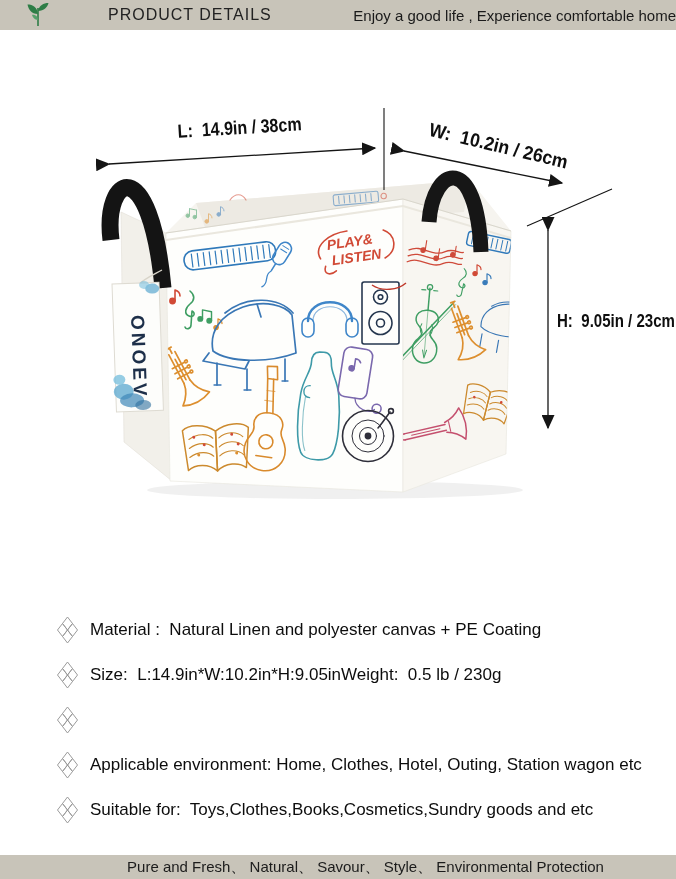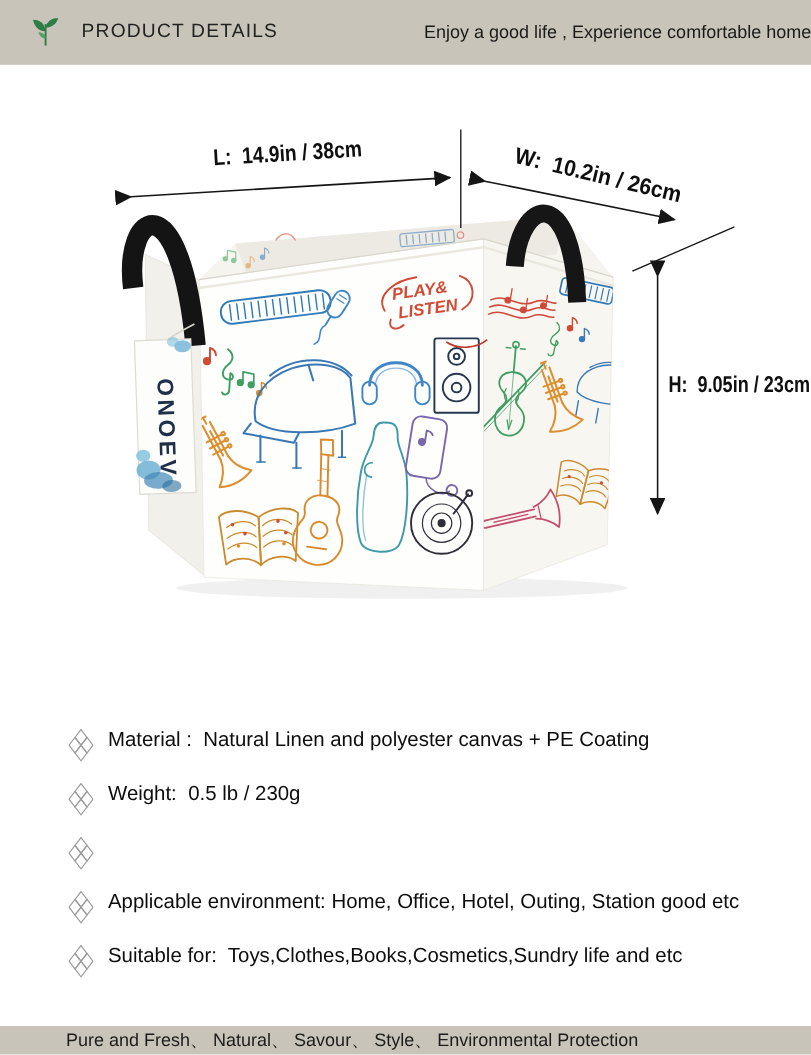--- a/index.html
+++ b/index.html
@@ -1,34 +1,34 @@
 <!DOCTYPE html>
 <html><head>
 <meta charset="utf-8">
 <style>
   html,body{margin:0;padding:0;background:#fff;}
   .page{position:relative;width:676px;height:879px;background:#ffffff;overflow:hidden;
         font-family:"Liberation Sans",sans-serif;color:#111;}
-  .topbar{position:absolute;top:0;left:0;width:676px;height:54px;background:#c8c4b9;
-          display:flex;align-items:center;}
+  .topbar{position:absolute;top:0;left:0;width:676px;height:30px;background:#c8c4b9;
+          display:flex;align-items:center;gap:40px;}
   .leaf-wrap{margin-left:26px;display:flex;align-items:center;}
   .topbar-title{margin-left:18px;font-size:16px;letter-spacing:1px;color:#222;}
   .topbar-tagline{margin-left:auto;font-size:15px;color:#1a1a1a;}
   .figure-svg{position:absolute;top:43px;left:0;}
   .figure-svg text{white-space:pre;}
   .dim-label{font-weight:bold;font-size:19px;fill:#0f0f0f;}
   .print-text{font-weight:bold;font-style:italic;font-size:14px;fill:#d14a36;}
   .brand-text{font-weight:bold;font-size:19px;fill:#1d2f49;letter-spacing:3px;}
   .specs{position:absolute;left:57px;top:607px;width:600px;}
-  .spec-row{display:flex;align-items:flex-start;height:45px;}
+  .spec-row{display:flex;align-items:center;height:45px;}
   .spec-icon{flex:0 0 auto;margin-right:12px;}
   .spec-text{font-size:17px;color:#0d0d0d;white-space:pre;}
   .spec-weight{}
   .bottombar{position:absolute;left:0;bottom:0;width:676px;height:24px;background:#c8c4b9;
-             display:flex;align-items:center;justify-content:flex-start;}
+             display:flex;align-items:center;justify-content:center;}
   .bottombar-text{font-size:15px;color:#1c1c1c;margin-left:55px;white-space:pre;}
 </style>
 </head>
 <body>
 
 <div class="page">
 
   <div class="topbar">
     <span class="leaf-wrap">
       <svg width="24" height="26" viewBox="0 0 24 26">
@@ -331,20 +331,21 @@
     </div>
     <div class="spec-row">
       <svg class="spec-icon" width="21" height="28" viewBox="0 0 21 28">
         <g fill="none" stroke="#9b9b9b" stroke-width="1">
           <path d="M10.5,1 L15.5,7.5 L10.5,14 L5.5,7.5 Z"></path>
           <path d="M5.5,7.5 L10.5,14 L5.5,20.5 L0.5,14 Z"></path>
           <path d="M15.5,7.5 L20.5,14 L15.5,20.5 L10.5,14 Z"></path>
           <path d="M10.5,14 L15.5,20.5 L10.5,27 L5.5,20.5 Z"></path>
         </g>
       </svg>
+      <span class="spec-text">Size:  L:14.9in*W:10.2in*H:9.05in</span>
       <span class="spec-text spec-weight">Weight:  0.5 lb / 230g</span>
     </div>
     <div class="spec-row">
       <svg class="spec-icon" width="21" height="28" viewBox="0 0 21 28">
         <g fill="none" stroke="#9b9b9b" stroke-width="1">
           <path d="M10.5,1 L15.5,7.5 L10.5,14 L5.5,7.5 Z"></path>
           <path d="M5.5,7.5 L10.5,14 L5.5,20.5 L0.5,14 Z"></path>
           <path d="M15.5,7.5 L20.5,14 L15.5,20.5 L10.5,14 Z"></path>
           <path d="M10.5,14 L15.5,20.5 L10.5,27 L5.5,20.5 Z"></path>
         </g>
@@ -352,32 +353,32 @@
     </div>
     <div class="spec-row">
       <svg class="spec-icon" width="21" height="28" viewBox="0 0 21 28">
         <g fill="none" stroke="#9b9b9b" stroke-width="1">
           <path d="M10.5,1 L15.5,7.5 L10.5,14 L5.5,7.5 Z"></path>
           <path d="M5.5,7.5 L10.5,14 L5.5,20.5 L0.5,14 Z"></path>
           <path d="M15.5,7.5 L20.5,14 L15.5,20.5 L10.5,14 Z"></path>
           <path d="M10.5,14 L15.5,20.5 L10.5,27 L5.5,20.5 Z"></path>
         </g>
       </svg>
-      <span class="spec-text">Applicable environment: Home, Office, Hotel, Outing, Station good etc</span>
-    </div>
-    <div class="spec-row">
-      <svg class="spec-icon" width="21" height="28" viewBox="0 0 21 28">
-        <g fill="none" stroke="#9b9b9b" stroke-width="1">
-          <path d="M10.5,1 L15.5,7.5 L10.5,14 L5.5,7.5 Z"></path>
-          <path d="M5.5,7.5 L10.5,14 L5.5,20.5 L0.5,14 Z"></path>
-          <path d="M15.5,7.5 L20.5,14 L15.5,20.5 L10.5,14 Z"></path>
-          <path d="M10.5,14 L15.5,20.5 L10.5,27 L5.5,20.5 Z"></path>
-        </g>
-      </svg>
-      <span class="spec-text">Suitable for:  Toys,Clothes,Books,Cosmetics,Sundry life and etc</span>
+      <span class="spec-text">Applicable environment: Home, Clothes, Hotel, Outing, Station wagon etc</span>
+    </div>
+    <div class="spec-row">
+      <svg class="spec-icon" width="21" height="28" viewBox="0 0 21 28">
+        <g fill="none" stroke="#9b9b9b" stroke-width="1">
+          <path d="M10.5,1 L15.5,7.5 L10.5,14 L5.5,7.5 Z"></path>
+          <path d="M5.5,7.5 L10.5,14 L5.5,20.5 L0.5,14 Z"></path>
+          <path d="M15.5,7.5 L20.5,14 L15.5,20.5 L10.5,14 Z"></path>
+          <path d="M10.5,14 L15.5,20.5 L10.5,27 L5.5,20.5 Z"></path>
+        </g>
+      </svg>
+      <span class="spec-text">Suitable for:  Toys,Clothes,Books,Cosmetics,Sundry goods and etc</span>
     </div>
   </div>
 
   <div class="bottombar">
     <div class="bottombar-text">Pure and Fresh、 Natural、 Savour、 Style、 Environmental Protection</div>
   </div>
 
 </div>
 
 </body></html>

